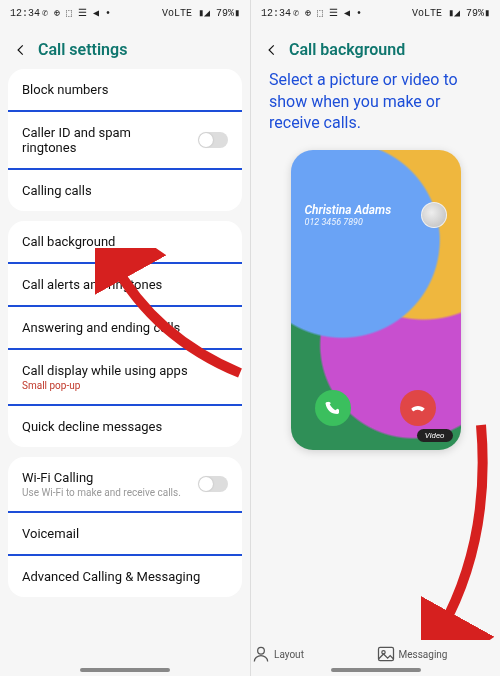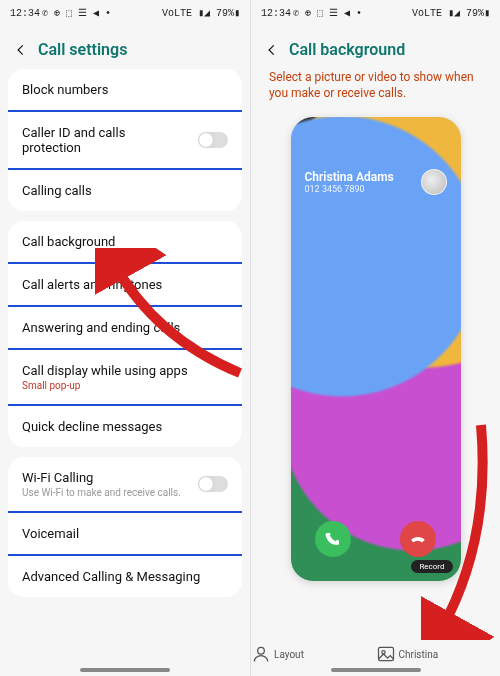--- a/index.html
+++ b/index.html
@@ -31,21 +31,21 @@
     }
     .statusbar .left, .statusbar .right { display: flex; gap: 2px; align-items: center; }
     .titlebar {
       display: flex;
       align-items: center;
       gap: 10px;
       padding: 14px 14px 10px;
     }
     .titlebar .back { width: 14px; height: 14px; }
     .titlebar h1 { font-size: 16px; font-weight: 600; color: #0f766e; }
-    .subtitle { font-size: 12px; color: #c2410c; padding: 0 18px 12px; line-height: 1.35; }
+    .subtitle { font-size: 16px; color: #1d4ed8; padding: 0 18px 12px; line-height: 1.35; }
     .group {
       background: #fff;
       border-radius: 16px;
       margin: 0 8px 10px;
       overflow: hidden;
     }
     .row {
       padding: 13px 14px;
       font-size: 13px;
       color: #111;
@@ -68,31 +68,32 @@
       position: absolute; bottom: 4px; left: 50%; transform: translateX(-50%);
       width: 90px; height: 4px; border-radius: 2px; background: #888;
     }
     
     .preview-wrap {
       display:flex; justify-content:center;
     }
     .preview {
       margin: 4px auto 0;
       width: 170px;
-      height: 464px;
+      height: 300px;
       border-radius: 22px;
       position: relative;
       overflow: hidden;
       background:
         radial-gradient(circle at 30% 30%, #6aa3f5 0 40%, transparent 41%),
         radial-gradient(circle at 78% 22%, #efb73e 0 38%, transparent 39%),
         radial-gradient(circle at 72% 65%, #c84fcf 0 40%, transparent 41%),
         radial-gradient(circle at 25% 82%, #2f8f57 0 48%, transparent 49%),
         #333;
       box-shadow: 0 2px 8px rgba(0,0,0,.15);
+      font-style: italic;
     }
     .caller {
       position: absolute; top: 52px; left: 14px; right: 14px;
       display: flex; justify-content: space-between; align-items: center; color: #fff;
     }
     .caller .txt .nm { font-size: 12px; font-weight: 600; }
     .caller .txt .num { font-size: 9px; opacity: .9; }
     .avatar {
       width: 26px; height: 26px; border-radius: 50%;
       background: radial-gradient(circle at 40% 40%, #eee, #bbb);
@@ -147,21 +148,21 @@
         <path d="M15 4 L7 12 L15 20"></path>
       </svg>
     <h1>Call settings</h1>
   </div>
 
   <div class="group">
     <div class="row">
       <span>Block numbers</span>
     </div>
     <div class="row">
-      <span style="max-width:150px">Caller ID and calls protection</span>
+      <span style="max-width:150px">Caller ID and spam ringtones</span>
       <div class="toggle"></div>
     </div>
     <div class="row">
       <span>Calling calls</span>
     </div>
   </div>
 
   <div class="group">
     <div class="row">
       <span>Call background</span>
@@ -245,39 +246,39 @@
           <svg viewBox="0 0 24 24">
               <path d="M6 3c1 4 4 9 9 12l3-2c1 0 2 1 2 2v3c0 1-1 2-2 2C9 20 4 15 2 6c0-1 1-2 2-2h3c1 0 2 1 2 2l-3 2z"></path>
             </svg>
         </div>
         <div class="cbtn reject">
           <svg viewBox="0 0 24 24">
               <path d="M3 13c5-5 13-5 18 0l-3 3c-1 1-2 0-3-1-2-1-5-1-7 0-1 1-2 2-3 1l-2-3z"></path>
             </svg>
         </div>
       </div>
-      <div class="video-badge">Record</div>
+      <div class="video-badge">Video</div>
     </div>
   </div>
 
   <div class="bottom-tabs">
     <div class="tab">
       <svg viewBox="0 0 24 24">
           <circle cx="12" cy="8" r="4"></circle>
           <path d="M4 21c0-4 4-7 8-7s8 3 8 7"></path>
         </svg>
       <span>Layout</span>
     </div>
     <div class="tab">
       <svg viewBox="0 0 24 24">
           <rect x="3" y="4" width="18" height="16" rx="2"></rect>
           <circle cx="9" cy="10" r="2"></circle>
           <path d="M3 18l6-6 5 5 3-3 4 4"></path>
         </svg>
-      <span>Christina</span>
+      <span>Messaging</span>
     </div>
   </div>
 
   <div class="home-indicator"></div>
 
   <svg class="arrow" style="left:170px; top:420px; width:80px; height:220px;" viewBox="0 0 80 220">
     <defs>
         <marker id="ah2" markerWidth="10" markerHeight="10" refX="2" refY="5" orient="auto">
           <path d="M0,0 L10,5 L0,10 Z" fill="#d6201f"></path>
         </marker>

